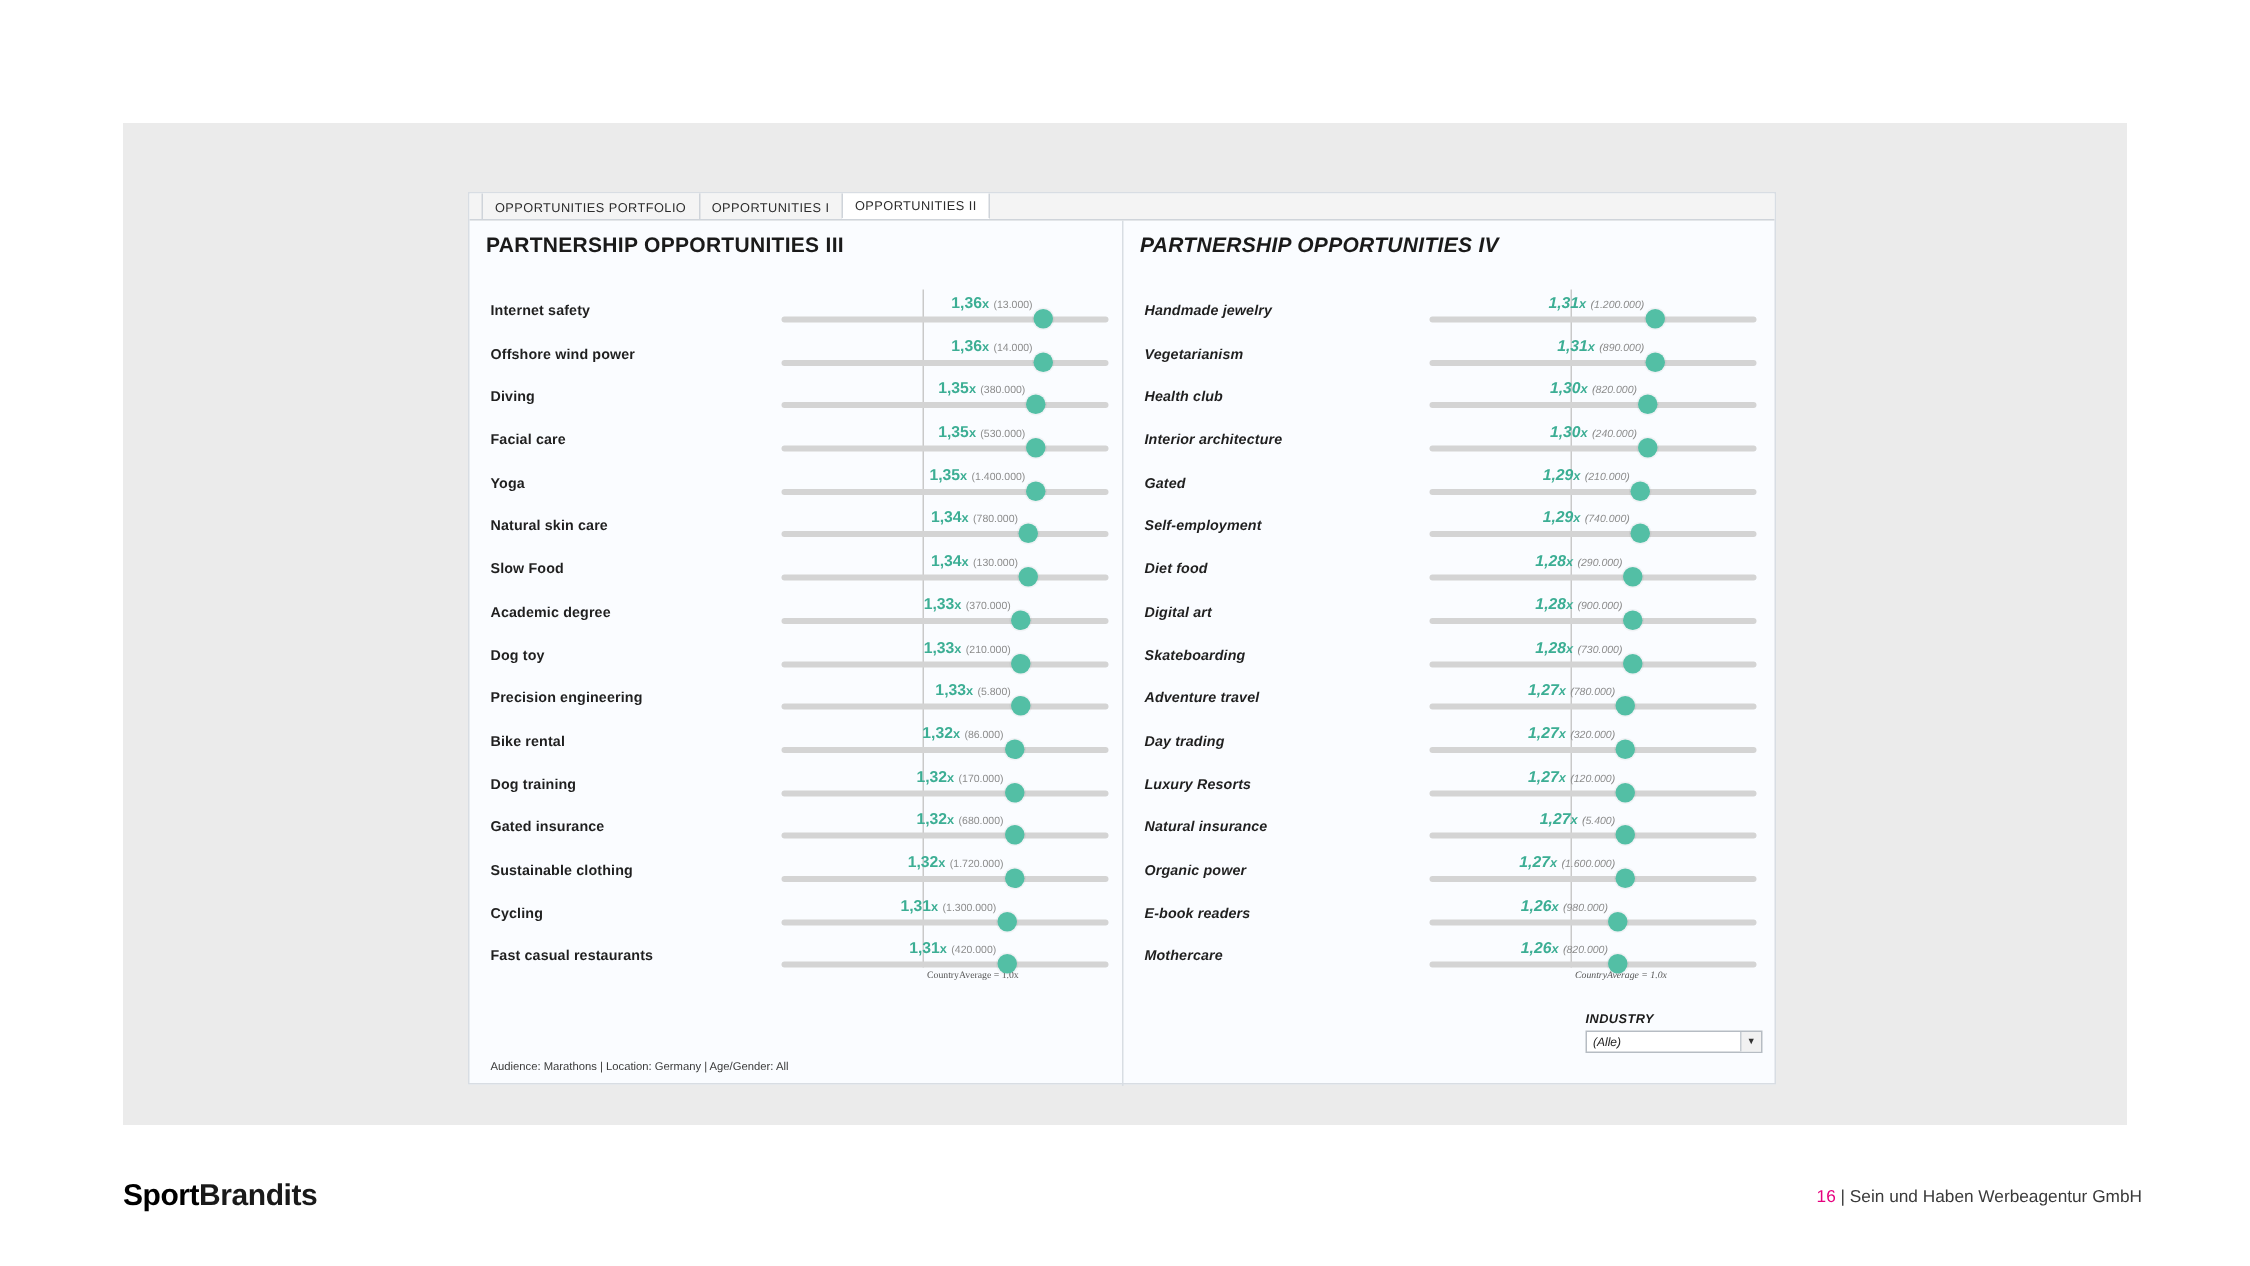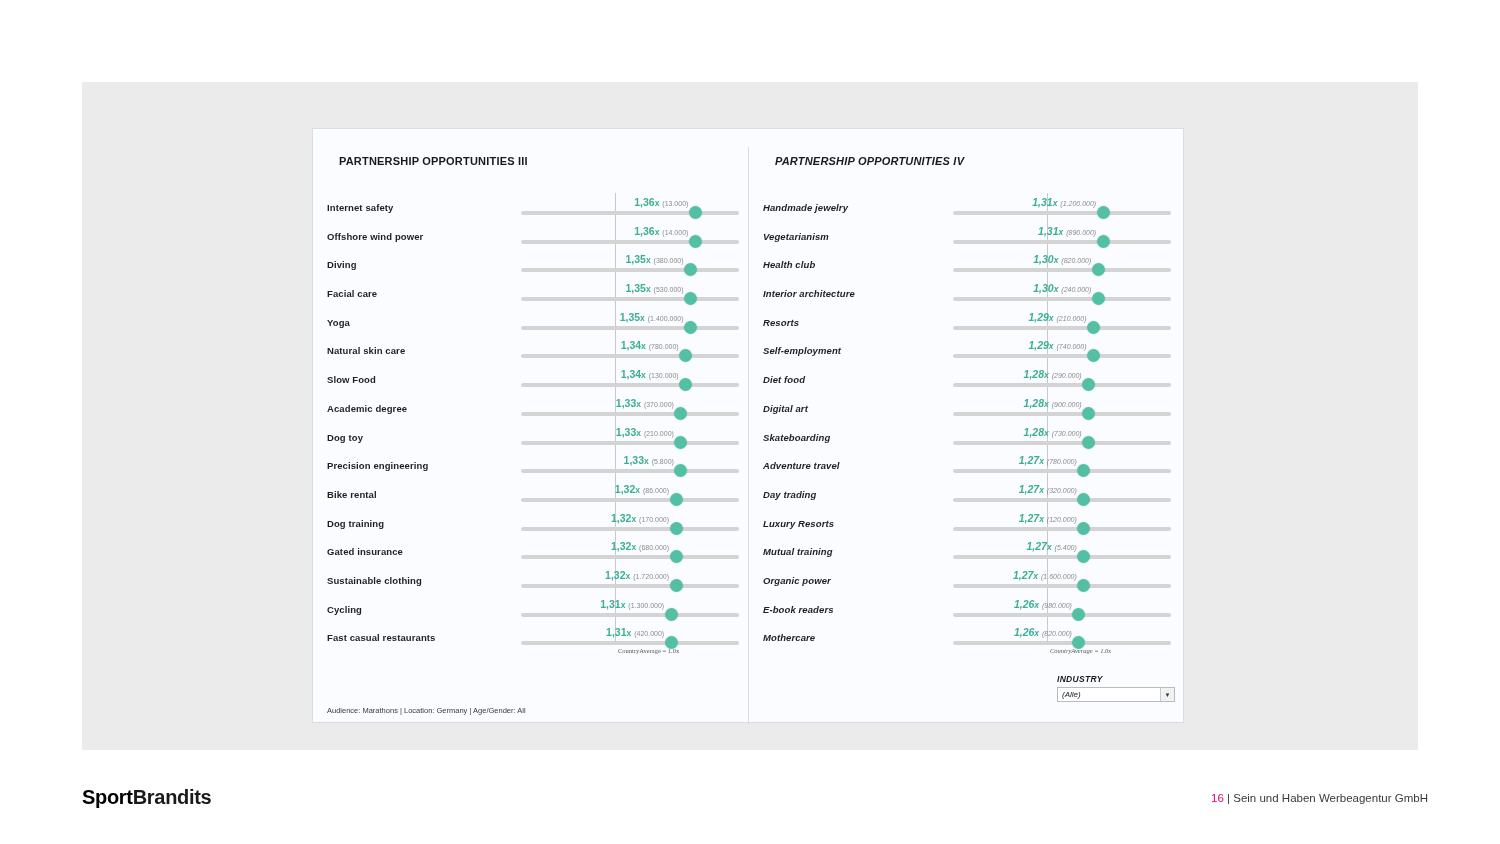--- a/index.html
+++ b/index.html
@@ -83,22 +83,22 @@
     border-right: 1px solid #d8dde3;
   }
   .panel-col.right {
     left: 436px;
     width: 436px;
     font-style: italic;
   }
   .panel-title {
     position: absolute;
     top: 8px;
-    left: 26px;
-    font-size: 11px;
+    left: 11px;
+    font-size: 14px;
     font-weight: bold;
     color: #1a1a1a;
     letter-spacing: 0.2px;
   }
   .rows {
     position: absolute;
     top: 46px;
     left: 0;
     width: 100%;
   }
@@ -240,20 +240,31 @@
 </style>
 </head>
 <body>
 
 <div id="page">
 
   <div class="slide-canvas"></div>
 
   <div class="dashboard">
 
+    <div class="tabstrip">
+      <div class="tab">
+        <span>OPPORTUNITIES PORTFOLIO</span>
+      </div>
+      <div class="tab">
+        <span>OPPORTUNITIES I</span>
+      </div>
+      <div class="tab active">
+        <span>OPPORTUNITIES II</span>
+      </div>
+    </div>
 
     <div class="panel-col left">
       <div class="panel-title">PARTNERSHIP OPPORTUNITIES III</div>
       <div class="avg-line"></div>
       <div class="avg-caption">CountryAverage = 1.0x</div>
       <div class="rows" id="rows-left">
           <div class="row">
             <div class="row-label">Internet safety</div>
             <div class="track"></div>
             <div class="marker" style="left: 375.9px;"></div>
@@ -376,21 +387,21 @@
             <div class="marker" style="left: 342.833px;"></div>
             <div class="val" style="left: 342.333px;"><span>1,30</span><span class="x">x</span> <span class="cnt">(820.000)</span></div>
           </div>
           <div class="row">
             <div class="row-label">Interior architecture</div>
             <div class="track"></div>
             <div class="marker" style="left: 342.833px;"></div>
             <div class="val" style="left: 342.333px;"><span>1,30</span><span class="x">x</span> <span class="cnt">(240.000)</span></div>
           </div>
           <div class="row">
-            <div class="row-label">Resorts</div>
+            <div class="row-label">Gated</div>
             <div class="track"></div>
             <div class="marker" style="left: 337.989px;"></div>
             <div class="val" style="left: 337.489px;"><span>1,29</span><span class="x">x</span> <span class="cnt">(210.000)</span></div>
           </div>
           <div class="row">
             <div class="row-label">Self-employment</div>
             <div class="track"></div>
             <div class="marker" style="left: 337.989px;"></div>
             <div class="val" style="left: 337.489px;"><span>1,29</span><span class="x">x</span> <span class="cnt">(740.000)</span></div>
           </div>
@@ -424,21 +435,21 @@
             <div class="marker" style="left: 328.3px;"></div>
             <div class="val" style="left: 327.8px;"><span>1,27</span><span class="x">x</span> <span class="cnt">(320.000)</span></div>
           </div>
           <div class="row">
             <div class="row-label">Luxury Resorts</div>
             <div class="track"></div>
             <div class="marker" style="left: 328.3px;"></div>
             <div class="val" style="left: 327.8px;"><span>1,27</span><span class="x">x</span> <span class="cnt">(120.000)</span></div>
           </div>
           <div class="row">
-            <div class="row-label">Mutual training</div>
+            <div class="row-label">Natural insurance</div>
             <div class="track"></div>
             <div class="marker" style="left: 328.3px;"></div>
             <div class="val" style="left: 327.8px;"><span>1,27</span><span class="x">x</span> <span class="cnt">(5.400)</span></div>
           </div>
           <div class="row">
             <div class="row-label">Organic power</div>
             <div class="track"></div>
             <div class="marker" style="left: 328.3px;"></div>
             <div class="val" style="left: 327.8px;"><span>1,27</span><span class="x">x</span> <span class="cnt">(1.600.000)</span></div>
           </div>

